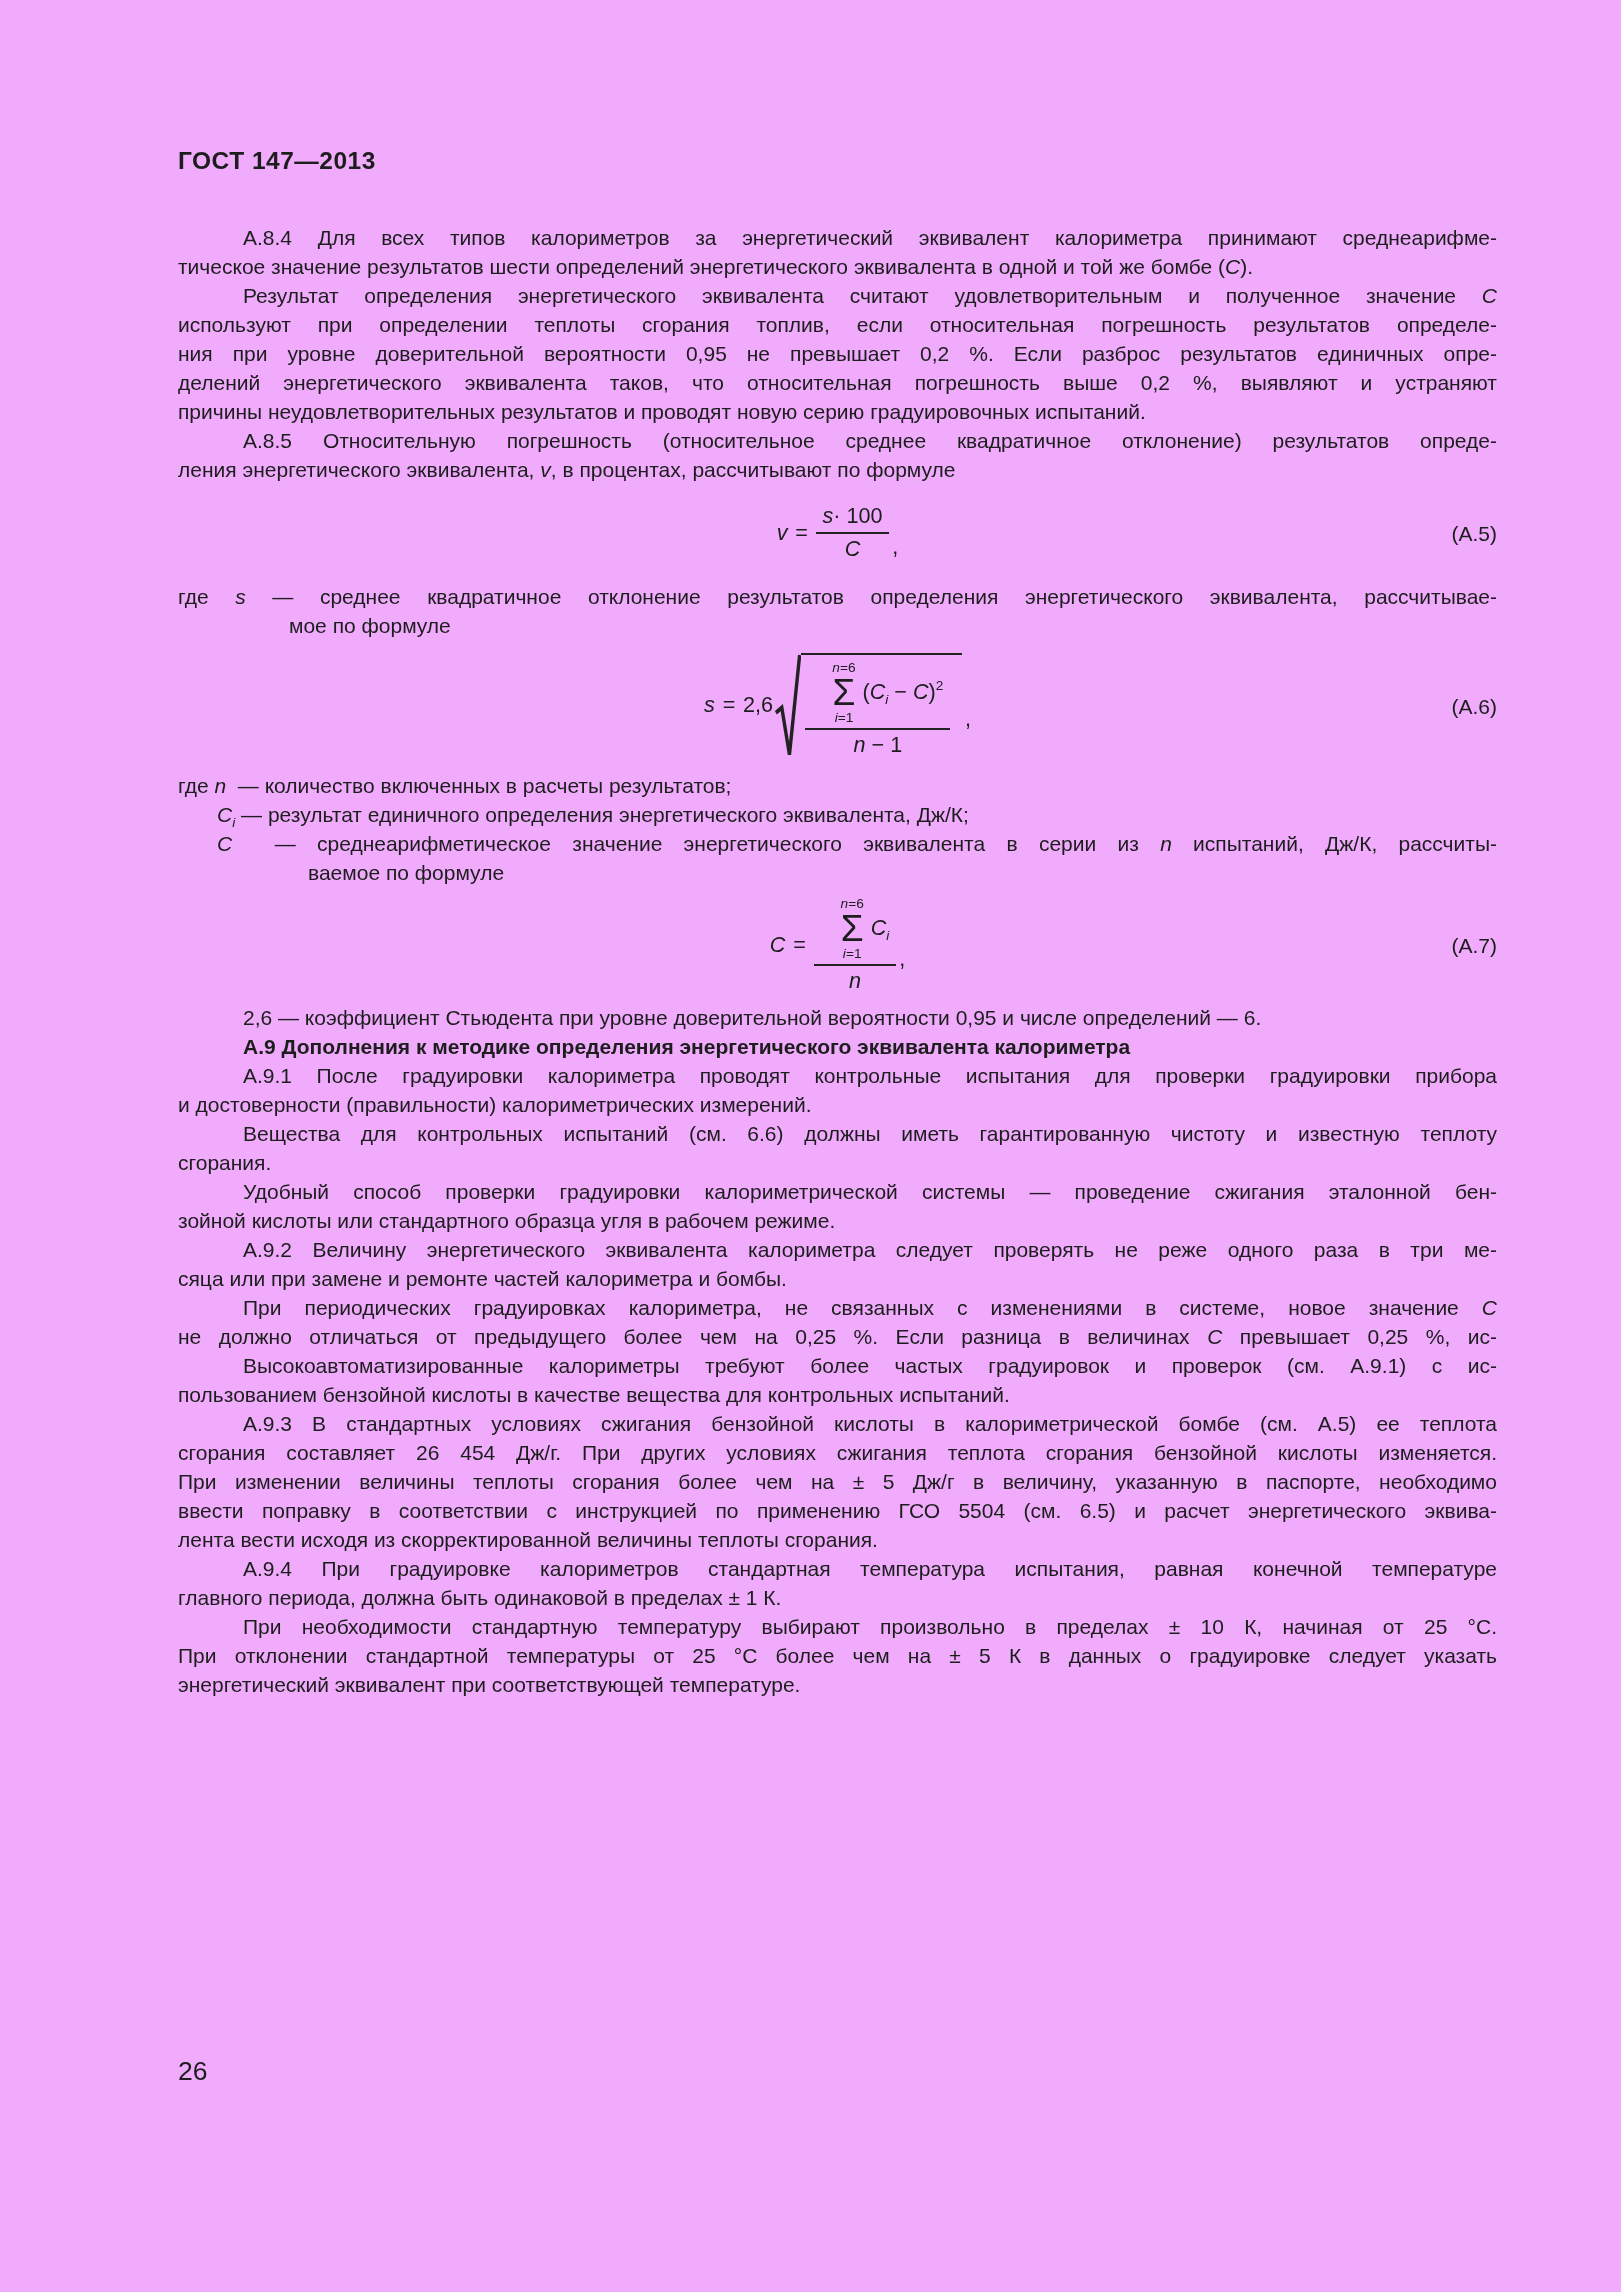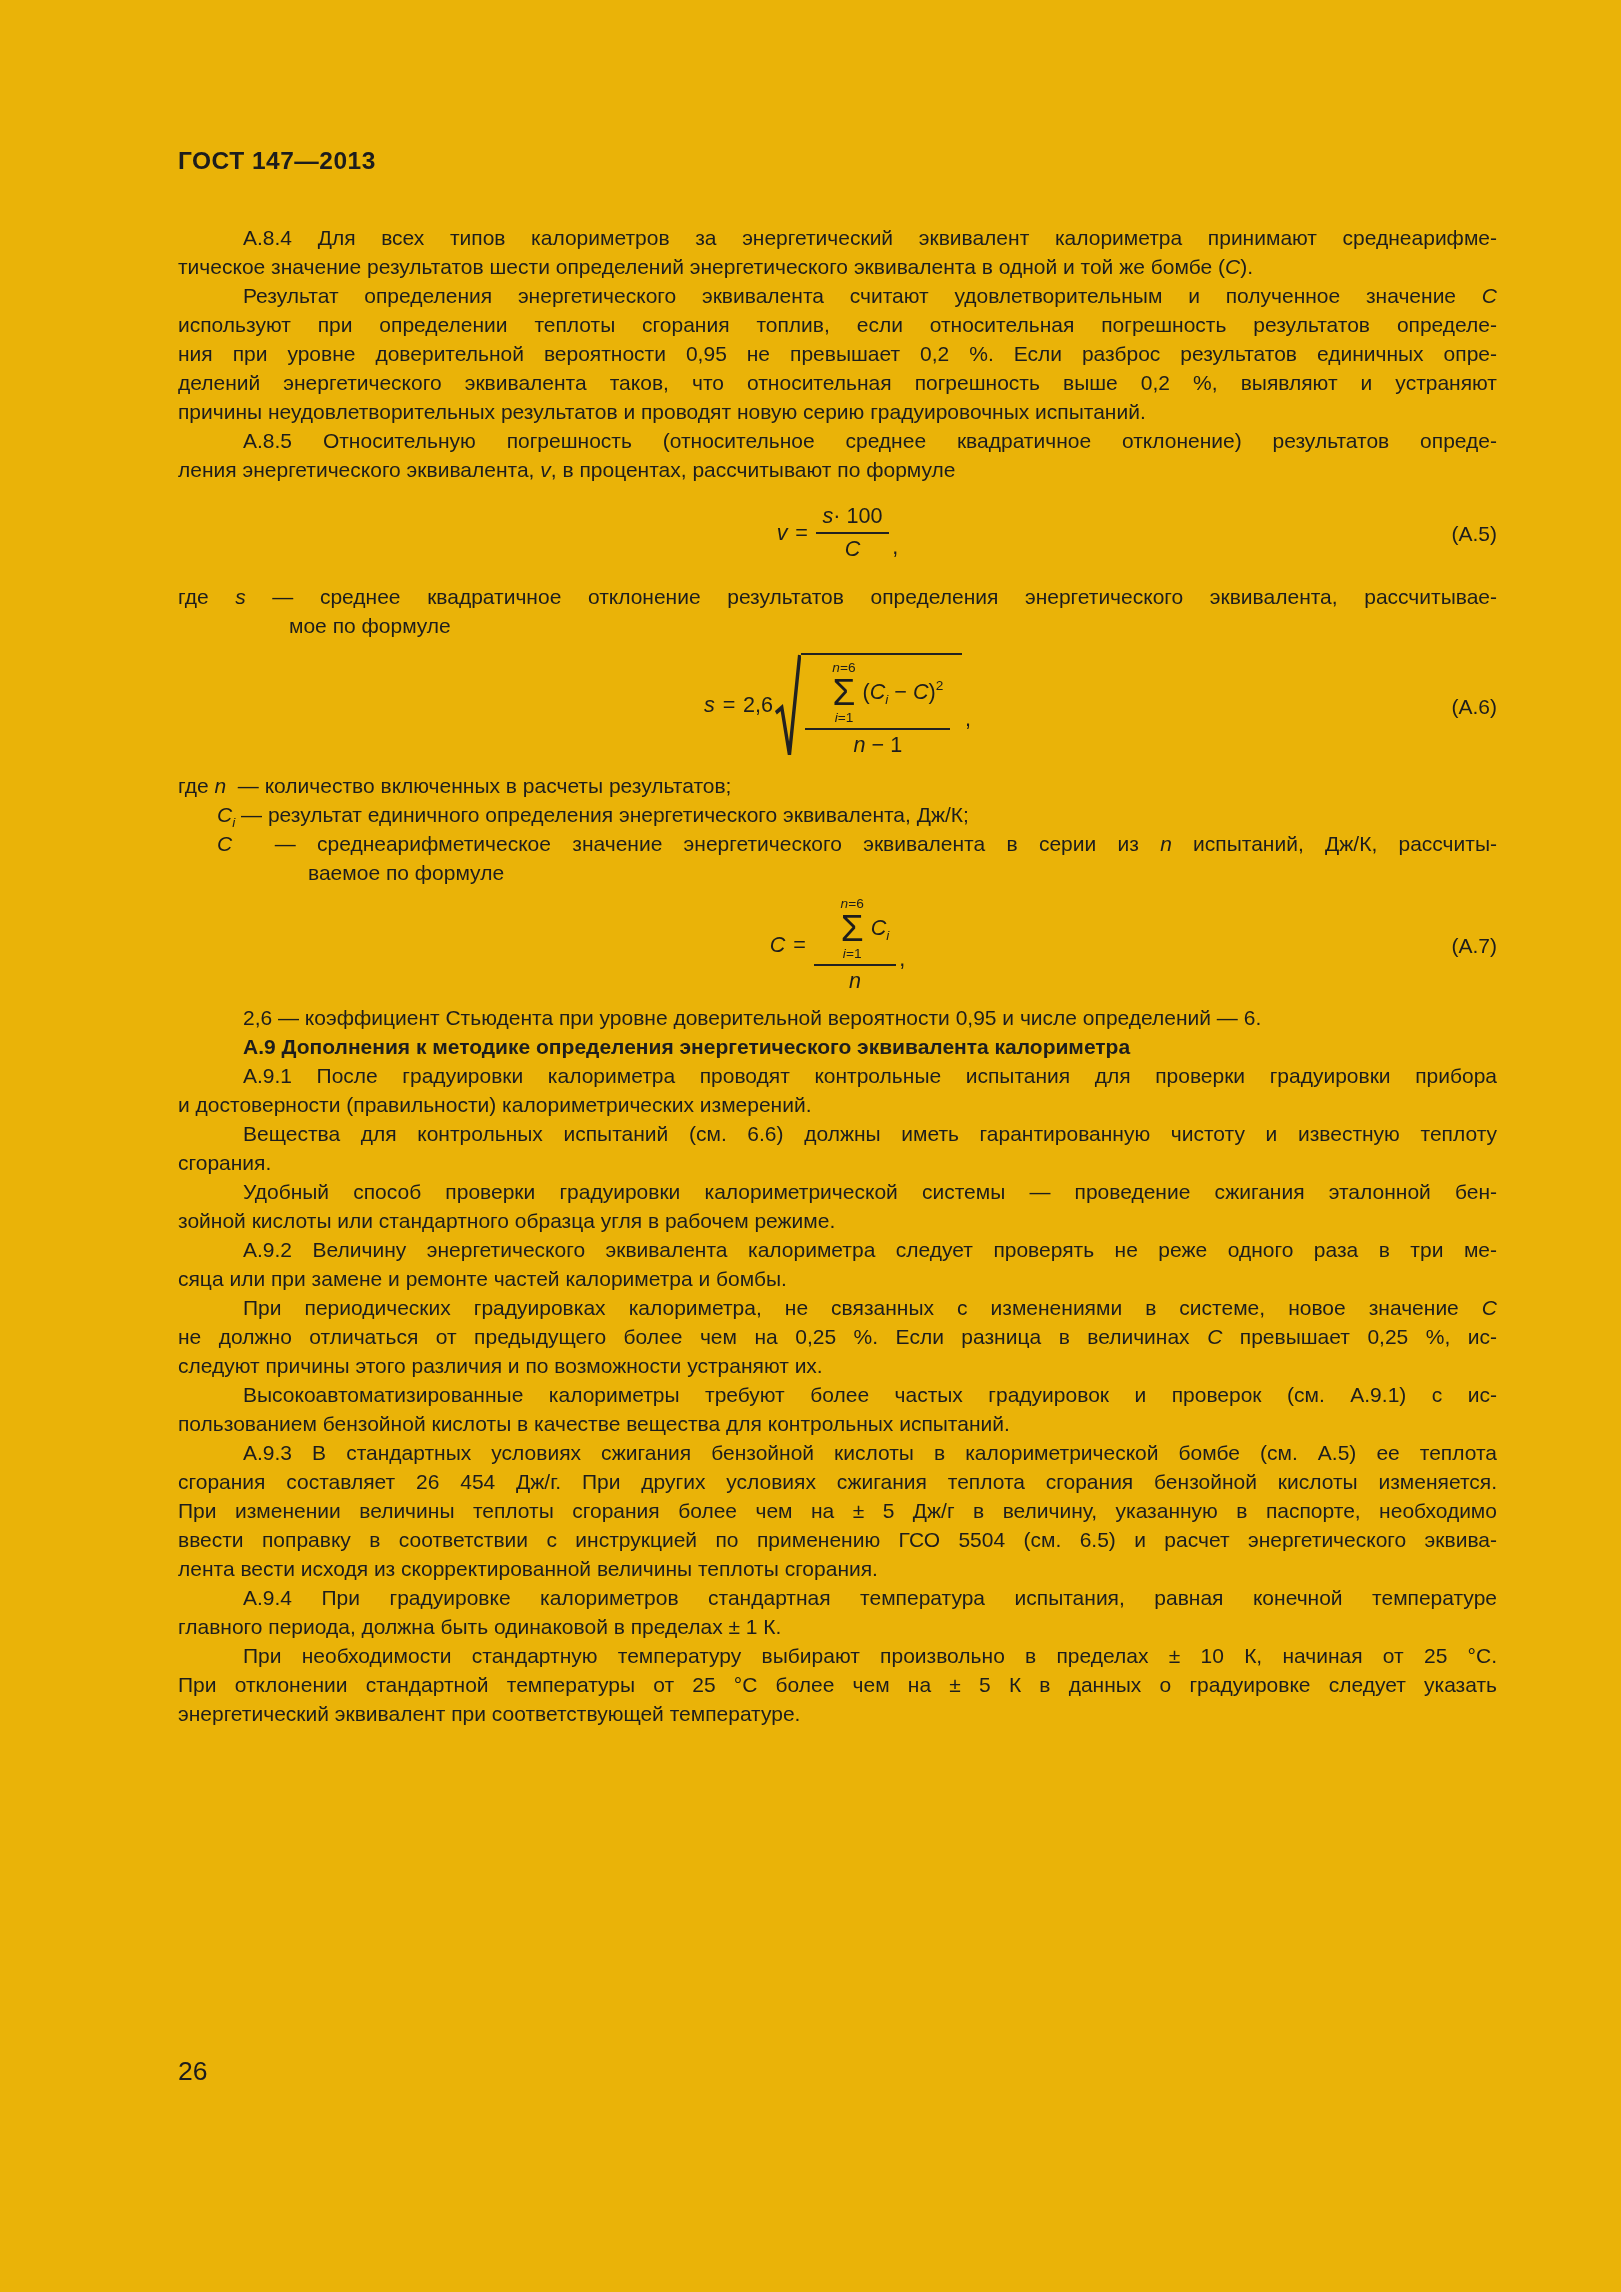--- a/index.html
+++ b/index.html
@@ -1,19 +1,19 @@
 <!DOCTYPE html>
 <html><head>
 <meta charset="utf-8">
 <style>
   html,body{margin:0;padding:0;background:#9a9a9a;}
   .page{
     position:relative;
     width:1621px;height:2293px;
-    background:#eab308;
+    background:#f0abfc;
     font-family:"Liberation Sans","DejaVu Sans",sans-serif;
     color:#1d1d1d;
     overflow:hidden;
   }
   .doc-header{
     position:absolute;left:178px;top:147px;
     font-size:24.5px;font-weight:bold;letter-spacing:0.5px;
   }
   .page-number{
     position:absolute;left:178px;top:2056px;
@@ -149,21 +149,20 @@
       <div class="ln ind">А.9.1 После градуировки калориметра проводят контрольные испытания для проверки градуировки прибора</div>
       <div class="ln end">и достоверности (правильности) калориметрических измерений.</div>
       <div class="ln ind">Вещества для контрольных испытаний (см. 6.6) должны иметь гарантированную чистоту и известную теплоту</div>
       <div class="ln end">сгорания.</div>
       <div class="ln ind">Удобный способ проверки градуировки калориметрической системы — проведение сжигания эталонной бен-</div>
       <div class="ln end">зойной кислоты или стандартного образца угля в рабочем режиме.</div>
       <div class="ln ind">А.9.2 Величину энергетического эквивалента калориметра следует проверять не реже одного раза в три ме-</div>
       <div class="ln end">сяца или при замене и ремонте частей калориметра и бомбы.</div>
       <div class="ln ind">При периодических градуировках калориметра, не связанных с изменениями в системе, новое значение <i>С</i></div>
       <div class="ln ">не должно отличаться от предыдущего более чем на 0,25 %. Если разница в величинах <i>С</i> превышает 0,25 %, ис-</div>
-      <div class="ln end">следуют причины этого различия и по возможности устраняют их.</div>
       <div class="ln ind">Высокоавтоматизированные калориметры требуют более частых градуировок и проверок (см. А.9.1) с ис-</div>
       <div class="ln end">пользованием бензойной кислоты в качестве вещества для контрольных испытаний.</div>
       <div class="ln ind">А.9.3 В стандартных условиях сжигания бензойной кислоты в калориметрической бомбе (см. А.5) ее теплота</div>
       <div class="ln ">сгорания составляет 26 454 Дж/г. При других условиях сжигания теплота сгорания бензойной кислоты изменяется.</div>
       <div class="ln ">При изменении величины теплоты сгорания более чем на ± 5 Дж/г в величину, указанную в паспорте, необходимо</div>
       <div class="ln ">ввести поправку в соответствии с инструкцией по применению ГСО 5504 (см. 6.5) и расчет энергетического эквива-</div>
       <div class="ln end">лента вести исходя из скорректированной величины теплоты сгорания.</div>
       <div class="ln ind">А.9.4 При градуировке калориметров стандартная температура испытания, равная конечной температуре</div>
       <div class="ln end">главного периода, должна быть одинаковой в пределах ± 1 К.</div>
       <div class="ln ind">При необходимости стандартную температуру выбирают произвольно в пределах ± 10 К, начиная от 25 °С.</div>

